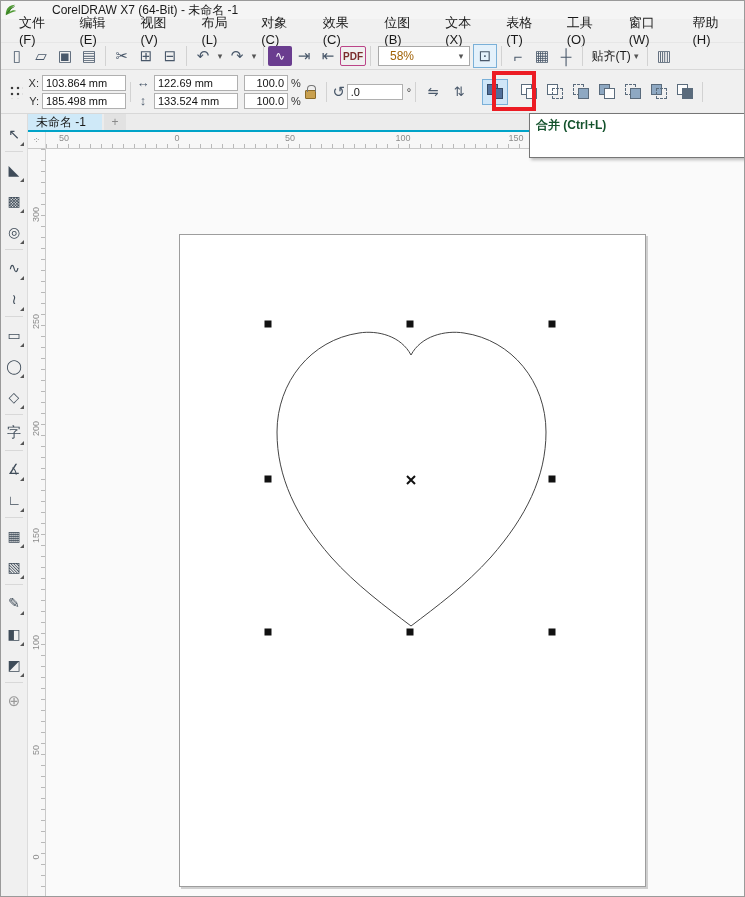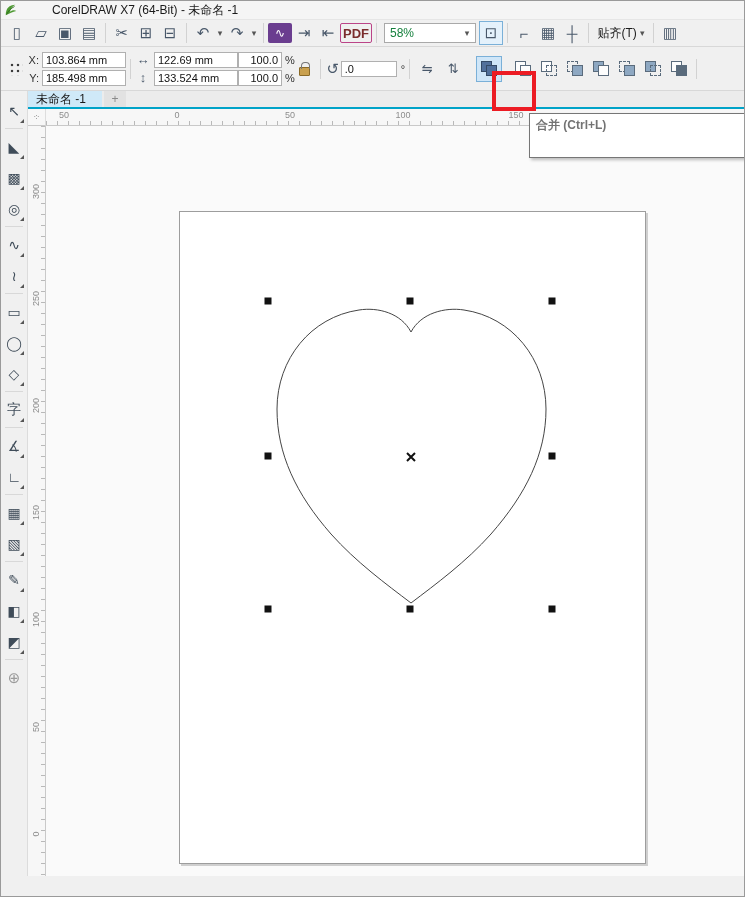--- a/index.html
+++ b/index.html
@@ -13,26 +13,26 @@
   .title-text{ font-size:12px; color:#1a1a1a; white-space:nowrap;margin-left:29px; }
   
   .menubar{ height:23px; display:flex; align-items:center; padding:0 4px; background:#f0f0f0; }
   .menu-item{ padding:3px 14px; font-size:13px; color:#1a1a1a; cursor:default; }
   
   .toolbar{ height:28px; display:flex; align-items:center; padding:0 4px;
             border-top:1px solid #e6e6e6; border-bottom:1px solid #d8d8d8; background:#f0f0f0; }
   .tbtn{ min-width:24px; height:24px; display:flex; align-items:center; justify-content:center;
          font-size:15px; color:#49586a; cursor:default; }
   .tbtn.small-caret{ min-width:10px; font-size:9px; color:#555; }
-  .tbtn.pdf{ font-size:13px; font-weight:bold; color:#7a2c2c; border:1px solid #b48; border-radius:2px; padding:9px 2px; min-width:18px; height:14px;}
+  .tbtn.pdf{ font-size:10px; font-weight:bold; color:#7a2c2c; border:1px solid #b48; border-radius:2px; padding:9px 2px; min-width:18px; height:14px;}
   .tbtn.launcher{ width:20px; height:20px; background:#6a3d8f; color:#fff; font-size:12px; border-radius:2px; }
   .sep{ width:1px; height:20px; background:#d2d2d2; margin:0 4px; flex:0 0 auto; }
   .zoom-combo{ width:92px; height:20px; border:1px solid #a9a9a9; background:#fff; display:flex;
                align-items:center; margin:0 3px; }
-  .zoom-combo .zval{ flex:1; padding-left:5px; font-size:12px; color:#15803d; }
+  .zoom-combo .zval{ flex:1; padding-left:5px; font-size:12px; color:#a16207;margin-left:6px; }
   .zoom-combo .zdrop{ width:16px; text-align:center; font-size:9px; color:#555; }
   .tbtn.framed{ border:1px solid #7ab0d8; background:#e4f1fb; }
   
   .propbar{ height:44px; display:flex; align-items:center; padding:0 5px; background:#f0f0f0;
             border-bottom:1px solid #d8d8d8; }
   .pb-col{ display:flex; flex-direction:column; justify-content:center; gap:2px; }
   .pb-row{ display:flex; align-items:center; gap:3px; }
   .pb-lbl{ font-size:11px; color:#333; width:12px; text-align:right; }
   .pb-input{ border:1px solid #b0b0b0; background:#fff; height:16px; font-size:11px; padding:0 3px;
              font-family:"Liberation Sans",sans-serif; color:#111; }
@@ -58,21 +58,21 @@
   .sq2.d-before::before{ border-style:dashed; background:transparent; }
   .sq2.f-after::after{ background:#8ea8c2; }
   .sq2.f-before::before{ background:#8ea8c2; }
   .sq2.f-dark::after{ background:#5a6b7c; }
   
   .red-box{ position:absolute; left:491px; top:70px; width:44px; height:40px;
             border:4px solid #ec1c24; z-index:40; pointer-events:none; }
   .tooltip{ position:absolute; left:528px; top:112px; width:216px; z-index:50;
             background:#ffffff; border:1px solid #767676; box-shadow:2px 2px 3px rgba(0,0,0,.25);
             padding:3px 6px 5px 6px; }
-  .tooltip .tt-title{ font-size:12px; font-weight:bold; color:#737373; margin-bottom:18px; }
+  .tooltip .tt-title{ font-size:12px; font-weight:bold; color:#14532d; margin-bottom:18px; }
   .tooltip .tt-desc{ font-size:11.5px; color:#333; }
   
   .workspace{ display:flex; height:785px; }
   .toolbox{ width:27px; background:#f0f0f0; border-right:1px solid #dcdcdc; display:flex;
             flex-direction:column; align-items:center; padding-top:4px; }
   .tool{ width:24px; height:31px; display:flex; align-items:center; justify-content:center;
          font-size:14px; color:#3f4c59; position:relative; cursor:default; }
   .tool .flyout{ position:absolute; right:2px; bottom:3px; width:0; height:0;
          border-left:4px solid transparent; border-bottom:4px solid #555; }
   .tool.plus{ color:#9a9a9a; font-size:15px; }
@@ -107,20 +107,34 @@
 <div class="app">
 
   <div class="titlebar">
     <svg class="logo" viewBox="0 0 16 16">
       <path d="M2 14 C2 6 6 2 13 2 C9 4 7 7 7 10 C10 8 12 8 14 9 C10 10 6 12 2 14 Z" fill="#4e9a33"></path>
       <path d="M3 13 C5 9 8 6 12 4" stroke="#2e6b1e" stroke-width="1" fill="none"></path>
     </svg>
     <span class="title-text">CorelDRAW X7 (64-Bit) - 未命名 -1</span>
   </div>
 
+  <div class="menubar" id="menubar">
+      <span class="menu-item">文件(F)</span>
+      <span class="menu-item">编辑(E)</span>
+      <span class="menu-item">视图(V)</span>
+      <span class="menu-item">布局(L)</span>
+      <span class="menu-item">对象(C)</span>
+      <span class="menu-item">效果(C)</span>
+      <span class="menu-item">位图(B)</span>
+      <span class="menu-item">文本(X)</span>
+      <span class="menu-item">表格(T)</span>
+      <span class="menu-item">工具(O)</span>
+      <span class="menu-item">窗口(W)</span>
+      <span class="menu-item">帮助(H)</span>
+    </div>
 
   <div class="toolbar">
     <span class="tbtn">
         <span>▯</span>
       </span>
     <span class="tbtn">
         <span>▱</span>
       </span>
     <span class="tbtn">
         <span>▣</span>
@@ -208,21 +222,21 @@
     <div class="pb-col">
       <div class="pb-row">
         <span class="pb-ic">↔</span>
         <input class="pb-input w84" readonly="" value="122.69 mm" style="">
       </div>
       <div class="pb-row">
         <span class="pb-ic">↕</span>
         <input class="pb-input w84" readonly="" value="133.524 mm" style="">
       </div>
     </div>
-    <div class="pb-col" style="justify-content:space-between;">
+    <div class="pb-col" style="margin-left:6px;justify-content:space-between;">
       <div class="pb-row">
         <input class="pb-input w44" readonly="" value="100.0" style="">
         <span class="pct">%</span>
       </div>
       <div class="pb-row">
         <input class="pb-input w44" readonly="" value="100.0" style="">
         <span class="pct">%</span>
       </div>
     </div>
     <span class="lock"></span>

